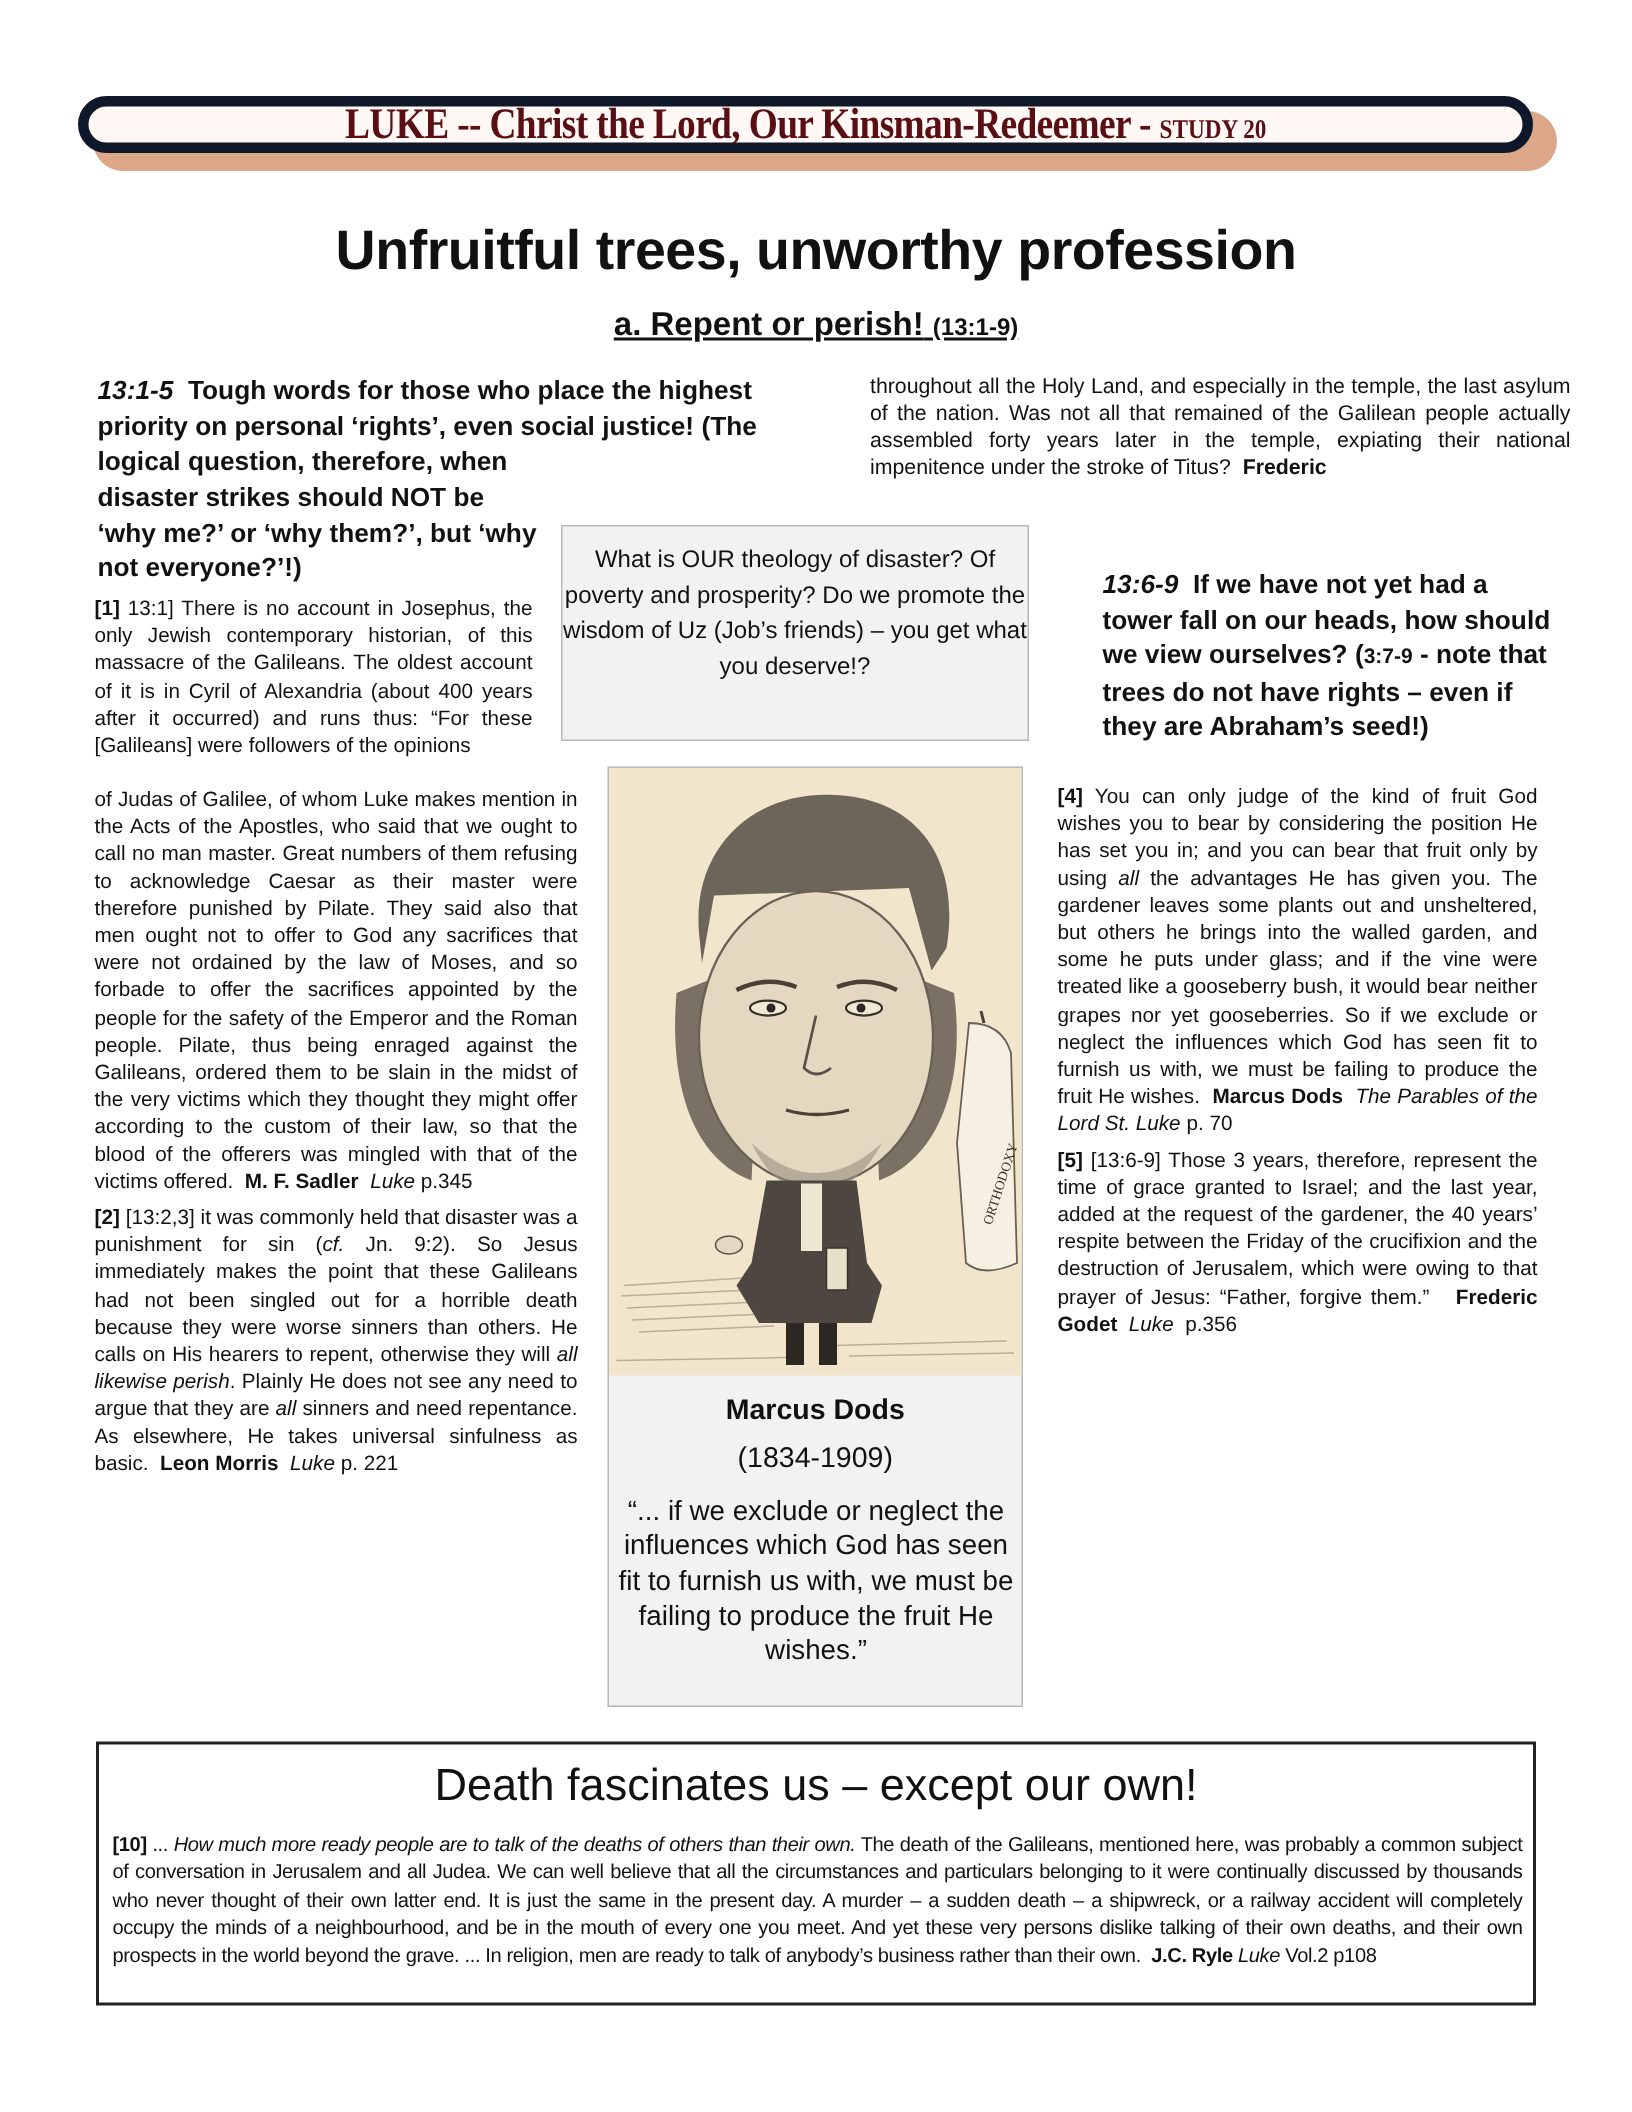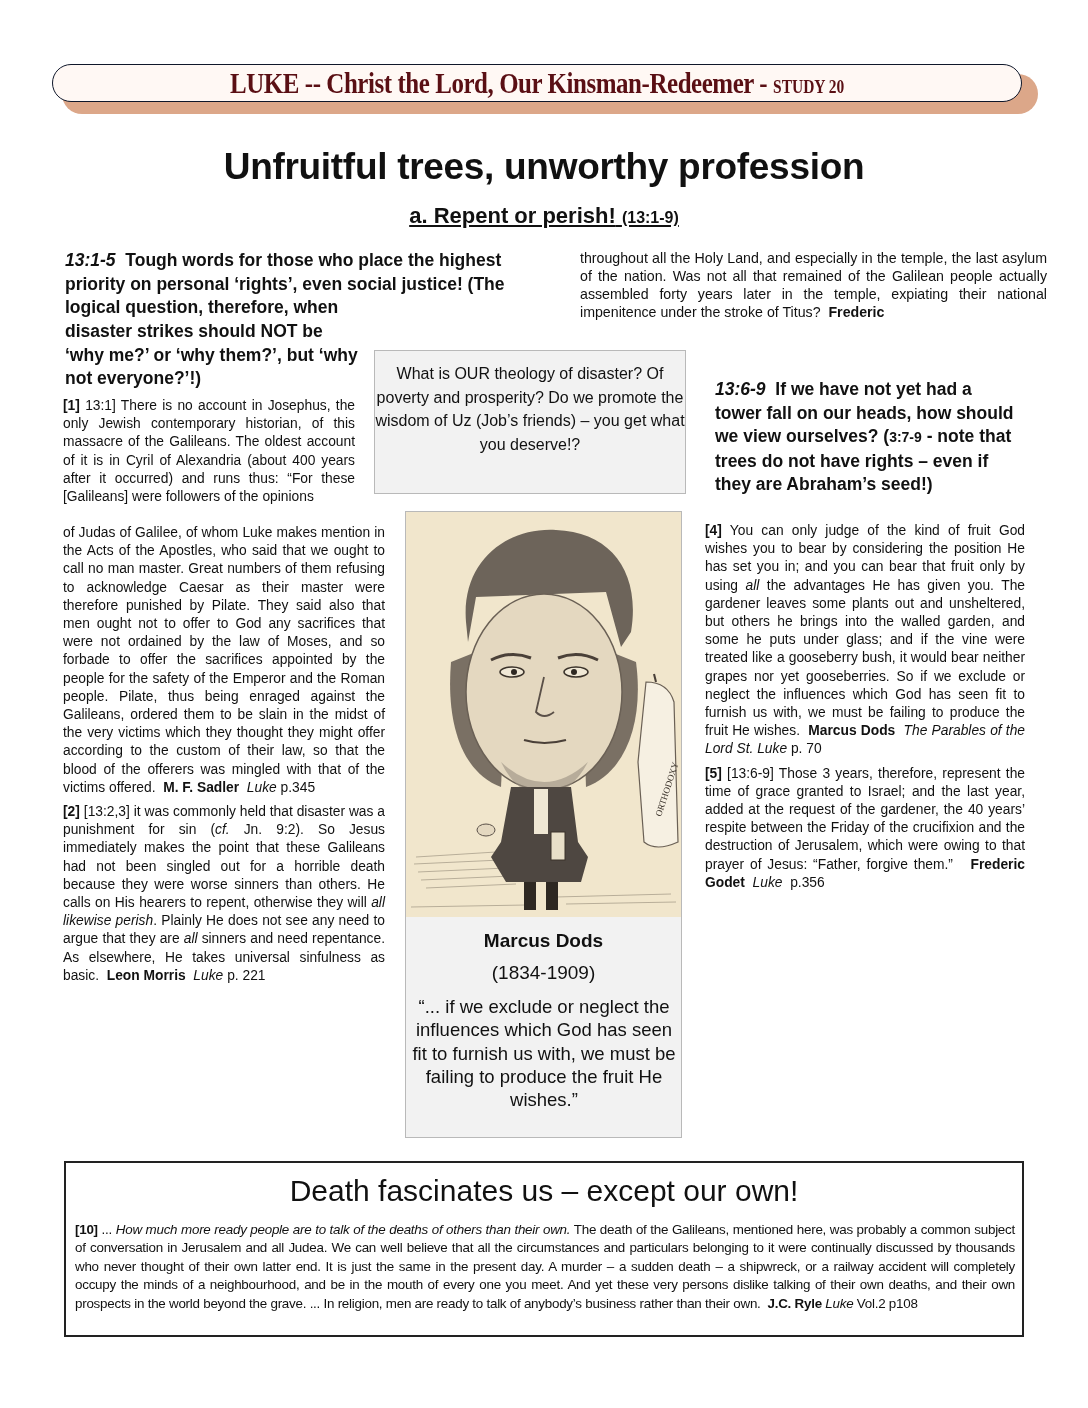--- a/index.html
+++ b/index.html
@@ -4,21 +4,21 @@
 <style>
   html, body { margin: 0; padding: 0; background: #ffffff; }
   body { width: 1088px; height: 1408px; position: relative; overflow: hidden;
          font-family: "Liberation Sans", sans-serif; color: #111; }
   .abs { position: absolute; }
 
   
   .banner-shadow { left: 62px; top: 74px; width: 976px; height: 40px;
                    background: #dca789; border-radius: 22px; }
   .banner { left: 52px; top: 64px; width: 970px; height: 38px;
-            background: #fff8f4; border: 1px solid #0f172a; border-radius: 22px;
+            background: #fff8f4; border: 7px solid #0f172a; border-radius: 22px;
             box-sizing: border-box; display: flex; align-items: center; justify-content: center; }
   .banner-title { font-family: "Liberation Serif", serif; font-weight: bold; color: #5a0f14;
                   font-size: 29px; letter-spacing: -0.5px; transform: scaleX(0.86); white-space: nowrap; }
   .banner-study { font-size: 18px; letter-spacing: 0; }
 
   .title { left: 0; width: 1088px; top: 146px; text-align: center;
            font-weight: bold; font-size: 37px; letter-spacing: -0.3px; }
   .subtitle { left: 0; width: 1088px; top: 203px; text-align: center;
               font-weight: bold; font-size: 22px; text-decoration: underline; }
   .subtitle .ref { font-size: 16px; }
@@ -35,21 +35,21 @@
 
   .left-body-a { left: 63px; top: 397px; width: 292px; }
 
   .right-top { left: 556px; top: 249px; width: 467px; font-size: 14.2px; line-height: 18px; text-align: justify; margin-left: 24px; }
   .right-top .cite { text-align: center; display: block; padding-left: 130px; }
 
   .question-box { left: 374px; top: 350px; width: 312px; height: 144px; background: #f2f2f2;
                   border: 1px solid #b9b9b9; box-sizing: border-box; text-align: center;
                   font-size: 16px; line-height: 23.5px; padding-top: 11px; }
 
-  .lead-right { left: 715px; top: 378px; width: 300px; }
+  .lead-right { left: 735px; top: 378px; width: 300px; }
   .lead-right .small { font-size: 14px; }
 
   .right-body { left: 705px; top: 522px; width: 320px; }
 
   
   .portrait-frame { left: 405px; top: 511px; width: 277px; height: 627px; background: #f2f2f2;
                     border: 1px solid #b9b9b9; box-sizing: border-box; }
   .portrait { left: 406px; top: 512px; width: 275px; height: 405px; background: #f1e6cc; overflow: hidden; }
   .caption-name { left: 406px; top: 930px; width: 275px; text-align: center; font-weight: bold; font-size: 19px; }
   .caption-dates { left: 406px; top: 962px; width: 275px; text-align: center; font-size: 19px; }

